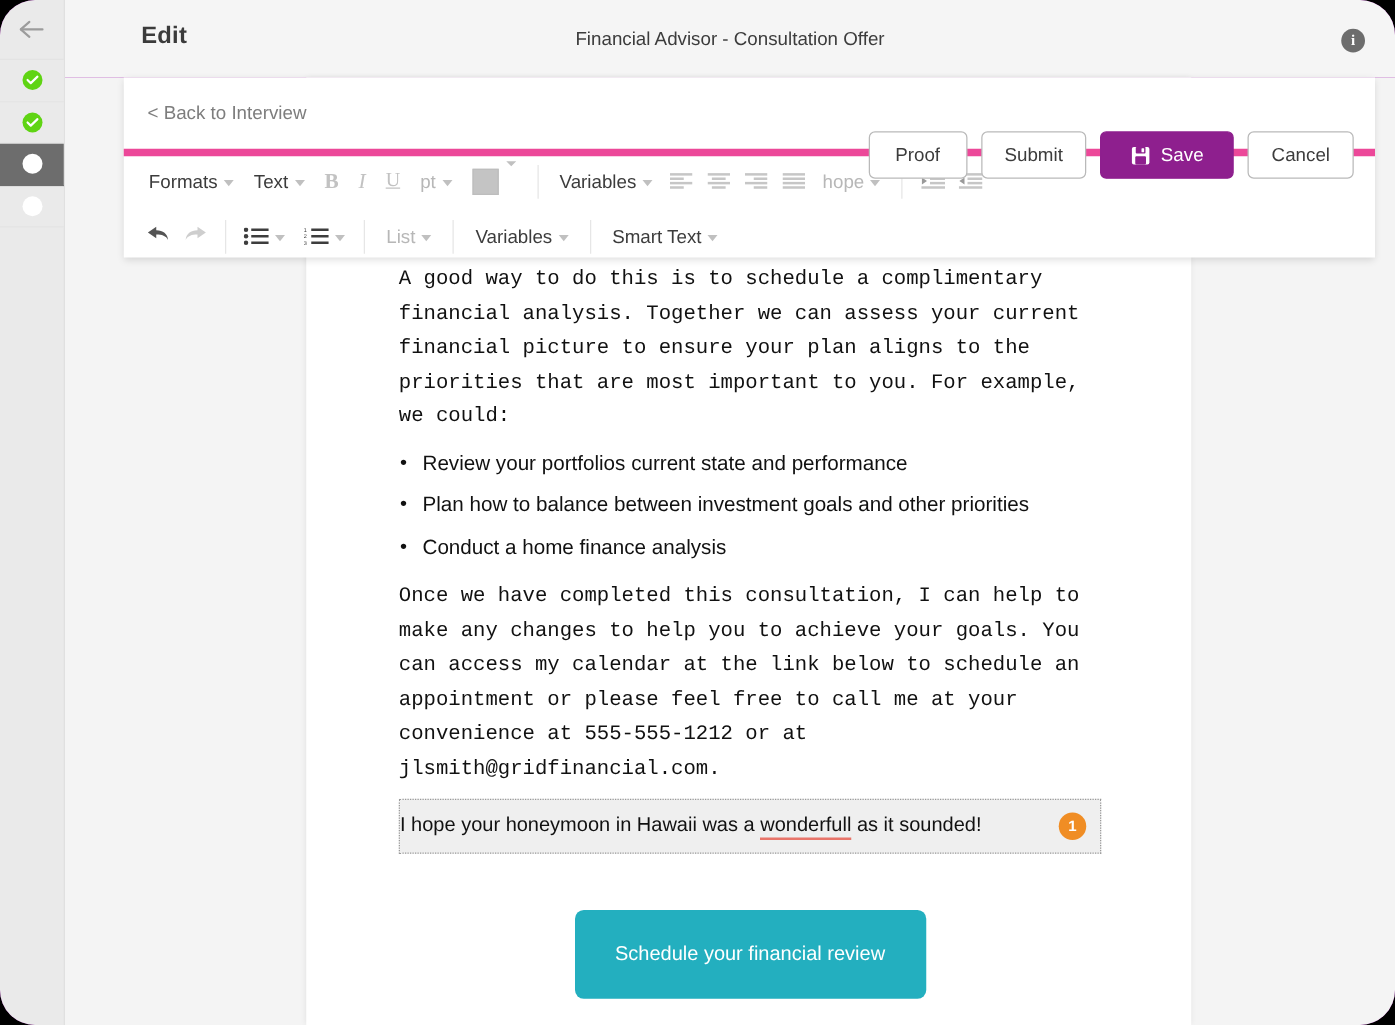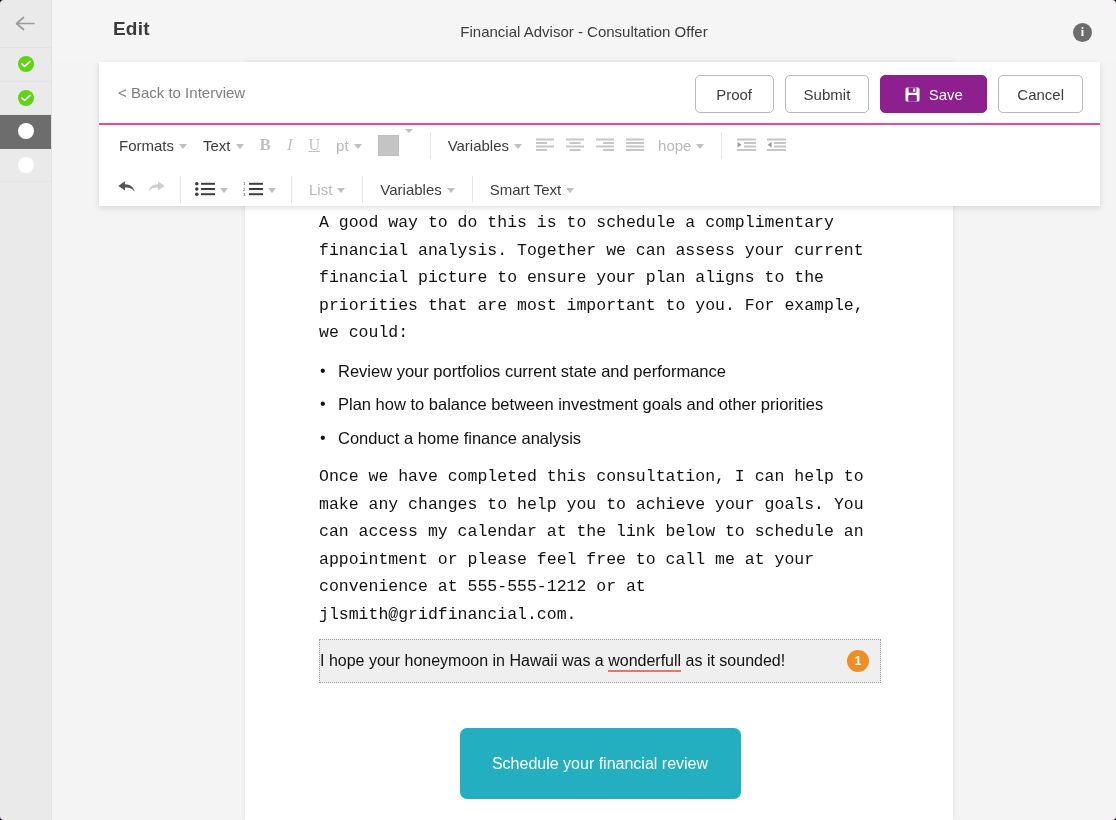--- a/index.html
+++ b/index.html
@@ -11,21 +11,21 @@
     font-family: "Liberation Sans", sans-serif;
     overflow: hidden;
   }
 
   
   #app-window {
     position: absolute;
     left: 0; top: 0;
     width: 1116px; height: 820px;
     background: #a21caf;
-    border-radius: 4px;
+    border-radius: 28px;
     overflow: hidden;
   }
 
   
   #sidebar {
     position: absolute;
     left: 0; top: 0;
     width: 52px; height: 820px;
     background: #eaeaea;
     border-right: 1px solid #e0e0e0;
@@ -91,39 +91,40 @@
     position: absolute;
     left: 99px; top: 62px;
     width: 1001px; height: 144px;
     background: #ffffff;
     box-shadow: 0 2px 6px rgba(0,0,0,.13);
     z-index: 5;
   }
   #toolbar-row-top {
     position: relative;
     height: 63px;
-    border-bottom: 2px solid #ec4899;
+    border-bottom: 6px solid #ec4899;
     display: flex; align-items: center;
   }
   #back-link {
     margin-left: 19px;
     font-size: 15px; color: #7d7d7d;
     cursor: pointer;
   }
   #header-actions {
     position: absolute; right: 17px; top: 13px;
     display: flex; gap: 11px;
   }
   .hbtn {
     height: 38px; min-width: 79px; padding: 0 18px;
     border: 1px solid #b9b9b9; border-radius: 5px;
     background: #fff; color: #3c3c3c;
     font-size: 15px; font-family: "Liberation Sans", sans-serif;
     display: flex; align-items: center; justify-content: center;
     cursor: pointer;
+    margin-top: 30px;
   }
   .hbtn.primary {
     background: #8e1f8e; border-color: #8e1f8e; color: #fff;
     gap: 9px; min-width: 107px;
   }
   .hbtn.primary svg { display:block; }
 
   .tb-row {
     height: 40px;
     display: flex; align-items: center;

